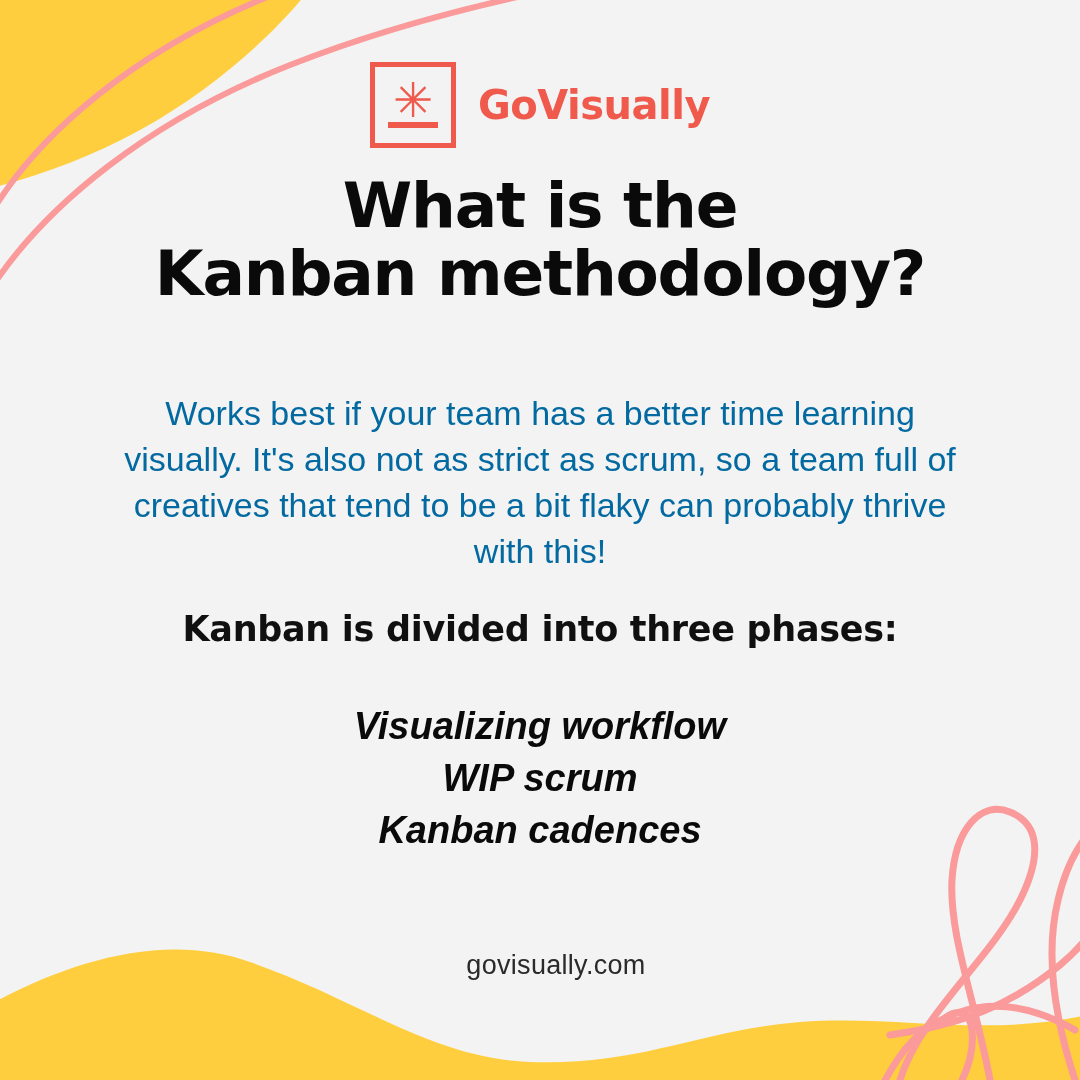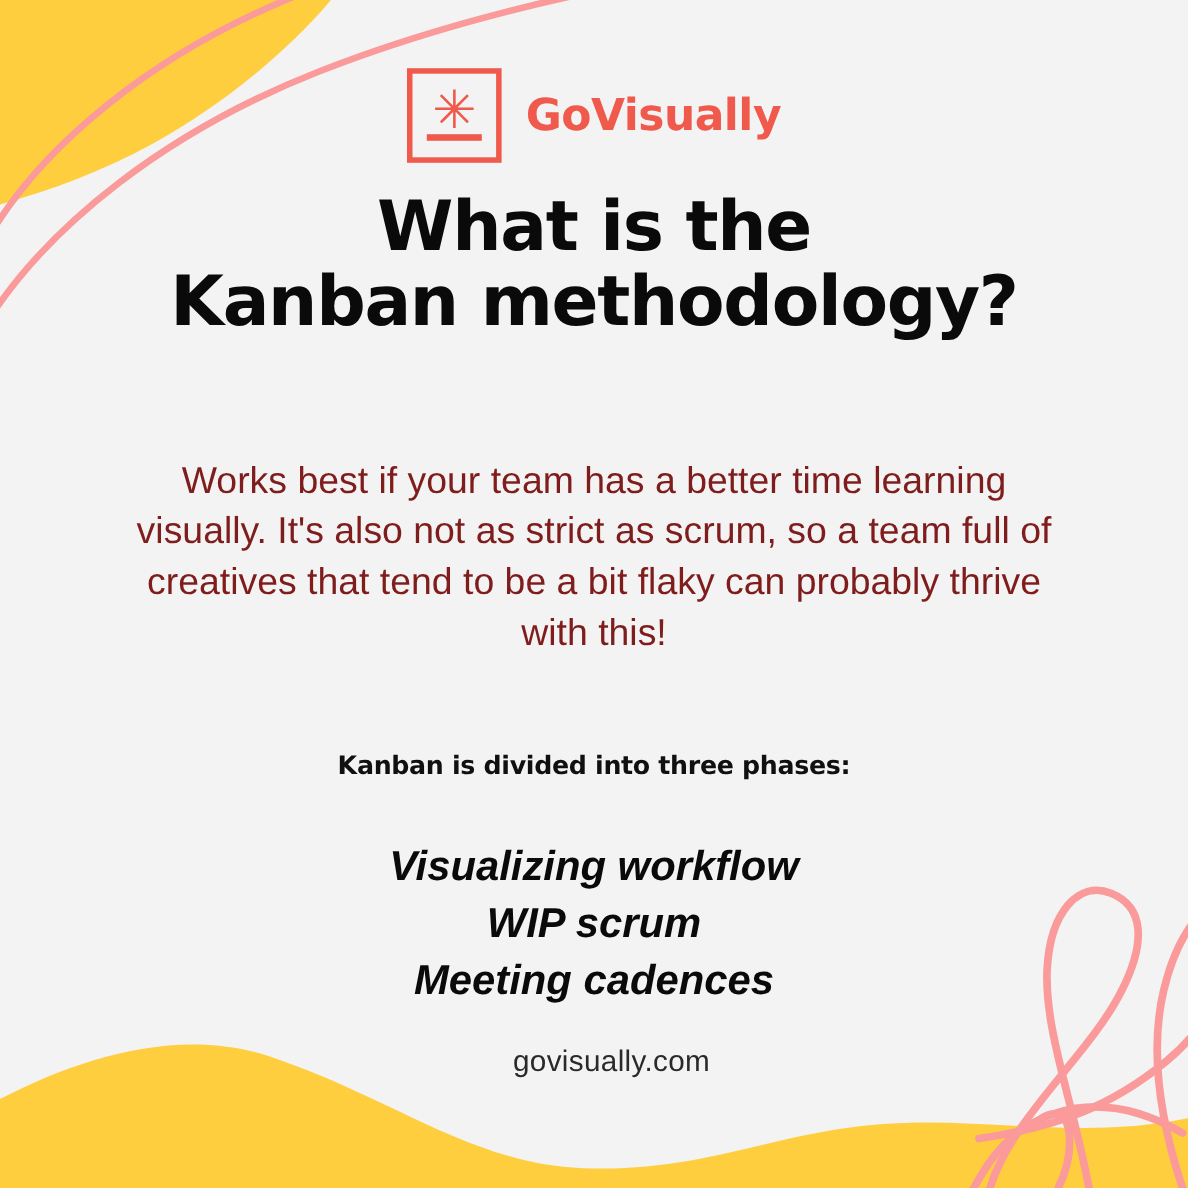--- a/index.html
+++ b/index.html
@@ -94,38 +94,37 @@
     font-family: "DejaVu Sans", sans-serif;
     font-weight: 700;
     font-size: 63px;
     line-height: 1.08;
     letter-spacing: -1.2px;
   }
   .headline .l2 { display: block; }
 
   
   .body-copy {
-    margin-top: 64px;
+    margin-top: 40px;
     width: 860px;
     text-align: center;
-    color: #7f1d1d;
+    color: #0369a1;
     font-family: "Liberation Sans", sans-serif;
     font-weight: 400;
     font-size: 34px;
     line-height: 46px;
   }
 
   
   .phases-intro {
-    margin-top: 52px;
     text-align: right;
     color: #101010;
     font-family: "DejaVu Sans", sans-serif;
     font-weight: 700;
-    font-size: 23px;
+    font-size: 35px;
     line-height: 1.2;
     letter-spacing: -0.3px;
   }
 
   
   .phases-list {
     margin-top: 50px;
     text-align: center;
     color: #0a0a0a;
     font-family: "Liberation Sans", sans-serif;
@@ -191,19 +190,19 @@
       <span class="l2">Kanban methodology?</span>
     </h1>
 
     <p class="body-copy">Works best if your team has a better time learning visually. It's also not as strict as scrum, so a team full of creatives that tend to be a bit flaky can probably thrive with this!</p>
 
     <div class="phases-intro">Kanban is divided into three phases:</div>
 
     <div class="phases-list">
       <span class="phase">Visualizing workflow</span>
       <span class="phase">WIP scrum</span>
-      <span class="phase">Meeting cadences</span>
+      <span class="phase">Kanban cadences</span>
     </div>
 
     <div class="footer-url">govisually.com</div>
 
   </div>
 </div>
 
 </body></html>

